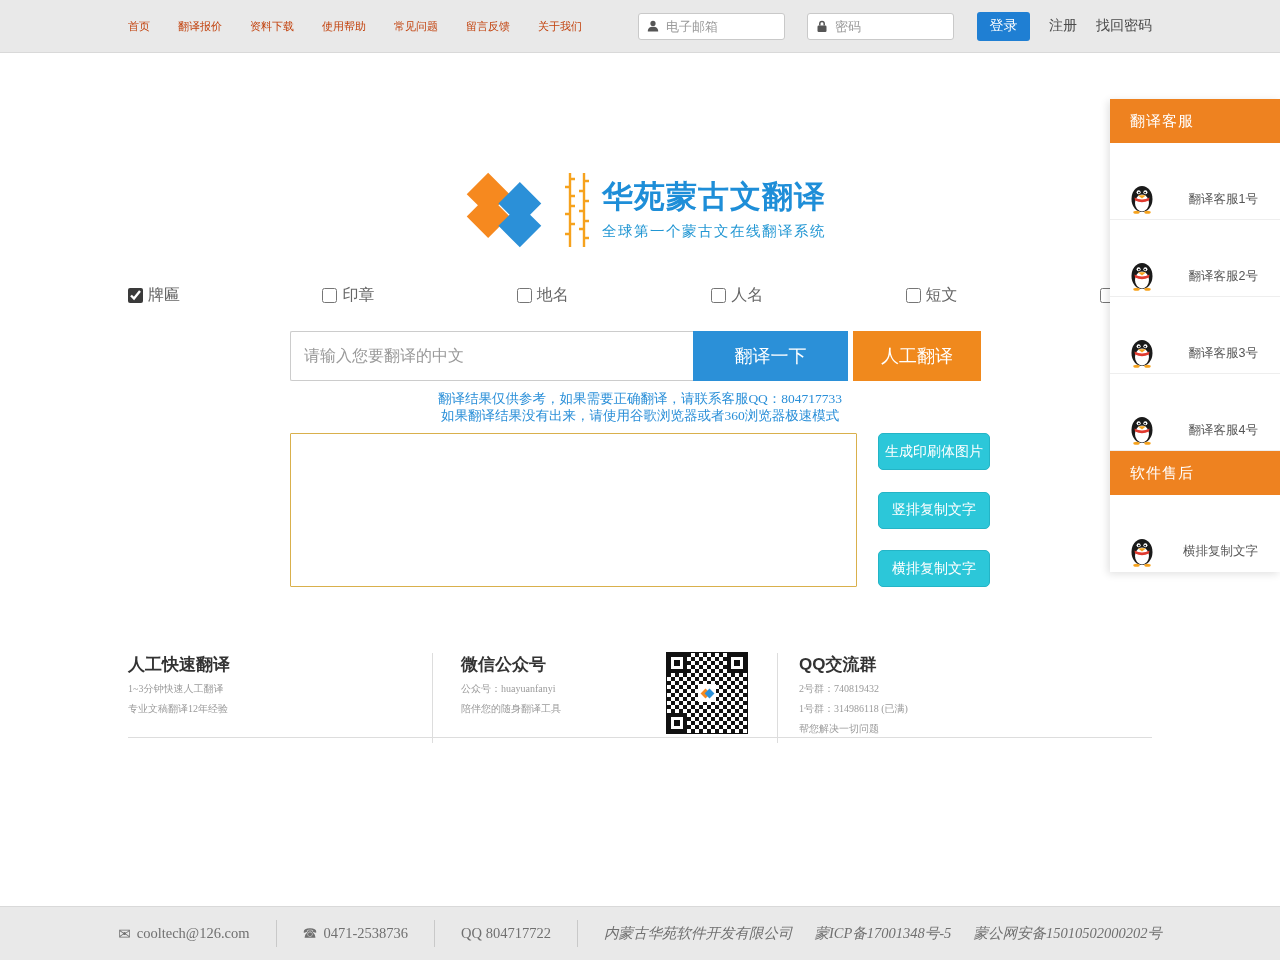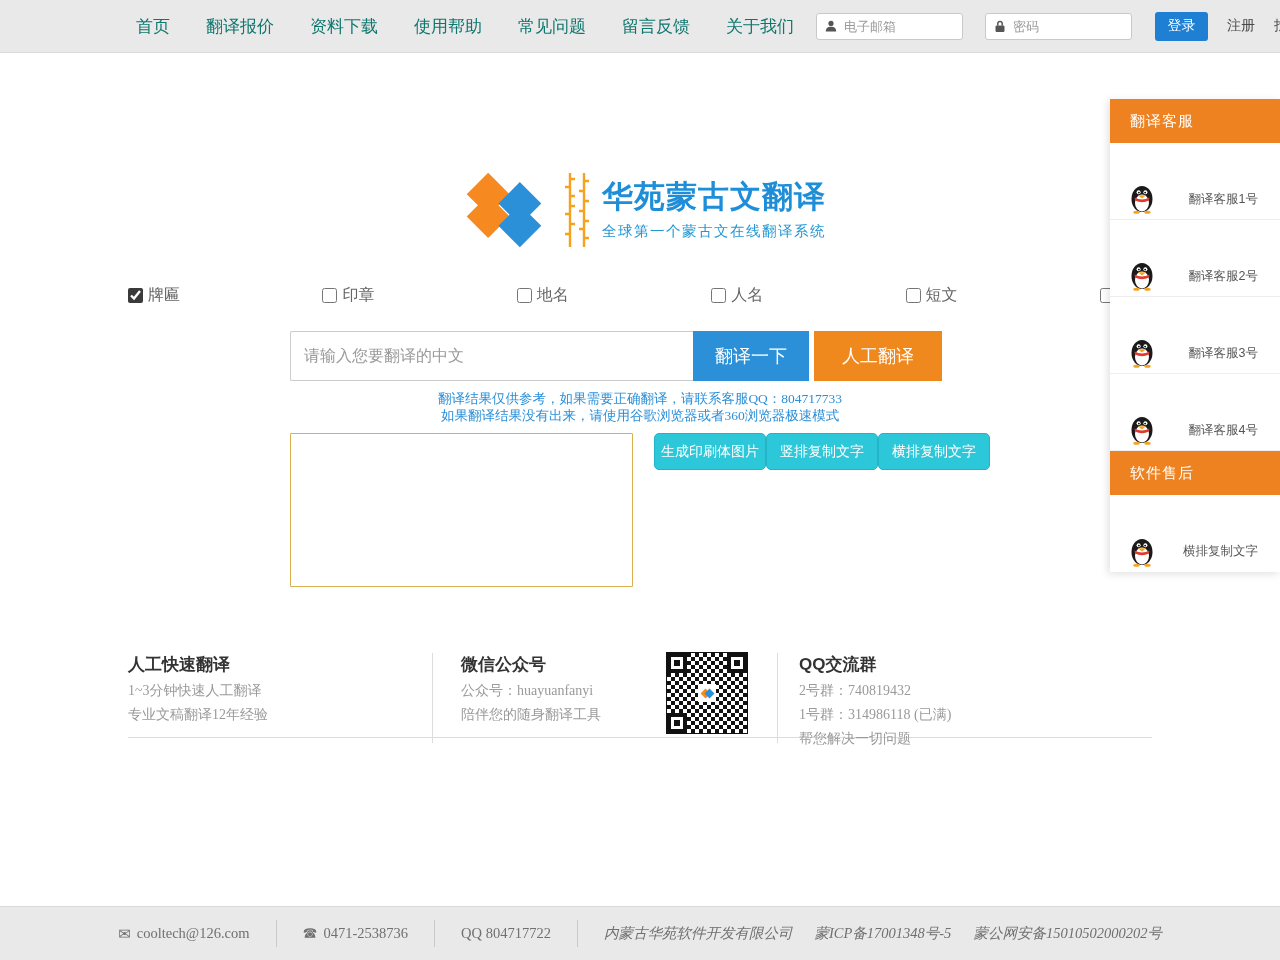--- a/index.html
+++ b/index.html
@@ -8,21 +8,21 @@
   body {
     position:relative; overflow:hidden; background:#fff;
     font-family:"Liberation Sans","DejaVu Sans",sans-serif; color:#333;
   }
   
   .topbar {
     height:53px; background:#e9e9e9; border-bottom:1px solid #d9d9d9;
     display:flex; align-items:center; padding:0 128px;
   }
   .topnav { display:flex; align-items:center; gap:28px; }
-  .topnav a { text-decoration:none; color:#0f766e; font-size:17px; cursor:pointer; white-space:nowrap;margin-left:8px; }
+  .topnav a { text-decoration:none; color:#c2410c; font-size:11px; cursor:pointer; white-space:nowrap; }
   .auth { margin-left:auto; display:flex; align-items:center; }
   .field {
     display:flex; align-items:center; background:#fff; border:1px solid #c9c9c9;
     border-radius:3px; height:27px; width:147px; padding:0 8px; margin-left:22px;
   }
   .field svg { flex:0 0 auto; margin-right:7px; }
   .field input {
     border:none; outline:none; width:100%; font-size:13px; color:#444;
     font-family:inherit; background:transparent;
   }
@@ -45,42 +45,42 @@
   .opt { display:flex; align-items:center; gap:5px; font-size:16px; color:#666; cursor:pointer; }
   .opt input { width:15px; height:15px; accent-color:#3a3a3a; cursor:pointer; }
   .translate-zone { width:700px; margin:25px auto 0; }
   .translate-row { display:flex; }
   .main-input {
     width:403px; height:50px; border:1px solid #ccc; border-right:none; border-radius:2px 0 0 2px;
     font-size:16px; padding:14px 13px; outline:none; color:#b91c1c; font-family:inherit;
   }
   .main-input::placeholder { color:#9a9a9a; }
   .btn-translate {
-    width:116px; height:50px; background:#2b90d8; border:none; color:#fff;
+    width:155px; height:50px; background:#2b90d8; border:none; color:#fff;
     font-size:18px; cursor:pointer; font-family:inherit;
   }
   .btn-manual {
     width:128px; height:50px; background:#f0891d; border:none; color:#fff;
     font-size:18px; cursor:pointer; margin-left:5px; font-family:inherit;
   }
   .notice { margin-top:9px; text-align:center; color:#2a8fd8; font-size:13.5px;
     font-family:"Liberation Serif","DejaVu Serif",serif; line-height:17px; }
   .result-row { margin-top:9px; display:flex; }
   .result-box {
     width:568px; height:154px; border:1px solid #d9b04c; background:#fff; border-radius:1px;
   }
-  .result-actions { margin-left:21px; display:flex; flex-direction:row; justify-content:space-between; height:154px; }
+  .result-actions { margin-left:21px; display:flex; flex-direction:column; justify-content:space-between; height:154px; }
   .btn-cyan {
     width:112px; height:37px; background:#2cc7d9; border:1px solid #24b4c6; border-radius:5px;
     color:#fff; font-size:14px; cursor:pointer; font-family:inherit; white-space:nowrap;
   }
   
   .footer-info { margin-top:66px; display:flex; align-items:flex-start; height:84px; }
   .fcol-title { font-size:17px; font-weight:bold; color:#333; }
-  .fline { font-size:14px; color:#9a9a9a; margin-top:6px;
+  .fline { font-size:10px; color:#9a9a9a; margin-top:6px;
     font-family:"Liberation Serif","DejaVu Serif",serif; }
   .fcol1 { width:276px; }
   .fcol2 { width:206px; }
   .vdiv { width:1px; background:#ddd; height:90px; align-self:flex-start; }
   .d1 { margin:0 28px 0 28px; }
   .d2 { margin:0 21px 0 30px; }
   .qr {
     width:80px; height:80px; position:relative; flex:0 0 auto;
     background:conic-gradient(#111 25%, #fff 0 50%, #111 0 75%, #fff 0) 0 0 / 8px 8px;
     outline:1px solid #111;

